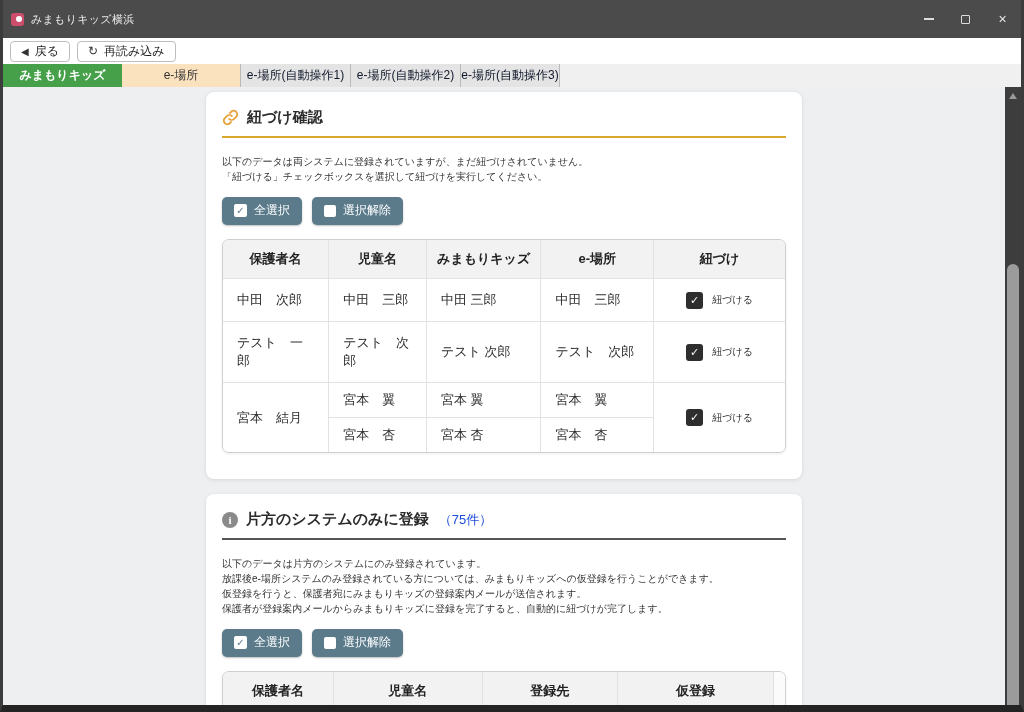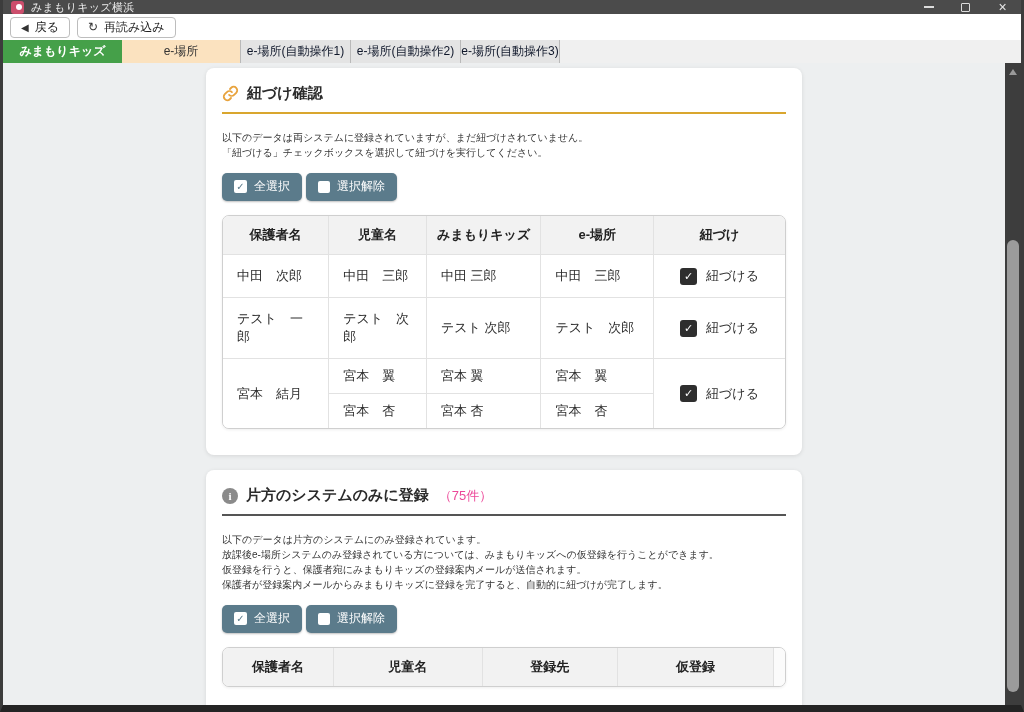--- a/index.html
+++ b/index.html
@@ -12,21 +12,21 @@
     width:1024px; height:712px;
     display:flex; flex-direction:column;
     border-left:3px solid #3c3c3c; border-right:3px solid #3c3c3c;
     border-bottom:7px solid #242424;
     background:#edeff0;
     overflow:hidden;
     position:relative;
   }
   
   .titlebar {
-    flex:none; height:14px; background:#4b4b4b;
+    flex:none; height:38px; background:#4b4b4b;
     display:flex; align-items:center; padding-left:8px;
   }
   .app-icon { width:13px; height:13px; border-radius:3px; background:#cc4e6c; position:relative; margin-right:7px; flex:none; }
   .app-icon::after { content:""; position:absolute; right:2px; top:3.5px; width:6px; height:6px; border-radius:50%; background:#fff; }
   .title-text { color:#ececec; font-size:11px; letter-spacing:.3px; }
   .win-controls { margin-left:auto; display:flex; height:100%; }
   .win-btn { width:37px; height:100%; display:flex; align-items:center; justify-content:center; cursor:default; }
   .glyph-min { width:10px; height:1.5px; background:#dcdcdc; }
   .glyph-max { width:9px; height:9px; border:1.3px solid #dcdcdc; border-radius:1px; }
   .glyph-close { color:#e6e6e6; font-size:14px; line-height:14px; }
@@ -59,51 +59,51 @@
   .sb-thumb { position:absolute; top:177px; left:2px; width:12px; height:452px; background:#9b9b9b; border-radius:7px; }
   
   .card {
     width:596px; margin-left:203px; background:#fff; border-radius:8px;
     box-shadow:0 1px 4px rgba(0,0,0,.10); padding:12px 16px 26px;
   }
   .card1 { margin-top:5px; }
   .card2 { margin-top:15px; padding-bottom:40px; }
   .sec-title { display:flex; align-items:center; font-size:15px; font-weight:bold; color:#2b2b2b; padding-top:4px; }
   .sec-title .ttl { margin-left:8px; }
-  .count { font-size:13px; color:#ec4899; font-weight:normal; margin-left:10px; }
+  .count { font-size:13px; color:#1d4ed8; font-weight:normal; margin-left:10px; }
   .hr-gold { height:2px; background:#d9a62e; margin-top:9px; }
   .hr-dark { height:2px; background:#555; margin-top:9px; }
   .desc { font-size:10px; color:#333; line-height:1.5; margin-top:16px; }
   .link-svg { width:17px; height:17px; display:block; }
   .info-icon { width:16px; height:16px; border-radius:50%; background:#8a8a8a; color:#fff;
                font-size:11px; font-weight:bold; display:flex; align-items:center; justify-content:center;
                font-family:"Liberation Serif", serif; flex:none; }
   
-  .btn-row { display:flex; gap:4px; margin-top:13px; }
+  .btn-row { display:flex; gap:10px; margin-top:13px; }
   .slate-btn {
     display:inline-flex; align-items:center; gap:7px; background:#5b7b8b; color:#fff;
     font-size:12px; border:none; border-radius:5px; padding:5px 12px 6px;
     box-shadow:0 1px 2px rgba(0,0,0,.25); font-family:inherit;
   }
   .cbw { width:13px; height:13px; background:#fff; border-radius:2px; display:flex; align-items:center; justify-content:center; }
   .cbw::after { content:"\2713"; color:#5b7b8b; font-size:10px; font-weight:bold; }
   .sqw { width:12px; height:12px; background:#fff; border-radius:2px; }
   
   .tbl-wrap { margin-top:14px; border:1px solid #cfcfcf; border-radius:7px; overflow:hidden;
               box-shadow:0 1px 3px rgba(0,0,0,.07); background:#fff; }
   table { border-collapse:collapse; border-style:hidden; table-layout:fixed; }
   th { background:#f2f2f2; font-size:13px; font-weight:bold; color:#222; padding:10px 6px; }
   th, td { border:1px solid #e2e2e2; }
   td { font-size:13px; color:#2e2e2e; padding:12px 14px; background:#fff; }
   td.sub { padding:8px 14px; }
   td.cb-cell { text-align:center; padding:12px 6px; }
   .checkbox { display:inline-flex; width:17px; height:17px; background:#2e2e2e; border-radius:3px;
               align-items:center; justify-content:center; vertical-align:middle; margin-right:9px; }
   .checkbox::after { content:"\2713"; color:#fff; font-size:11px; font-weight:bold; }
-  .cb-label { vertical-align:middle; font-size:13px; color:#2e2e2e; }
+  .cb-label { vertical-align:middle; font-size:10px; color:#2e2e2e; }
   
   .tbl2-flex { display:flex; align-items:stretch; }
   .mini-sb { width:12px; border-left:1px solid #e0e0e0; background:#fbfbfb; position:relative; flex:none; }
 </style>
 </head>
 <body>
 
 <div class="window">
 
   <div class="titlebar">

